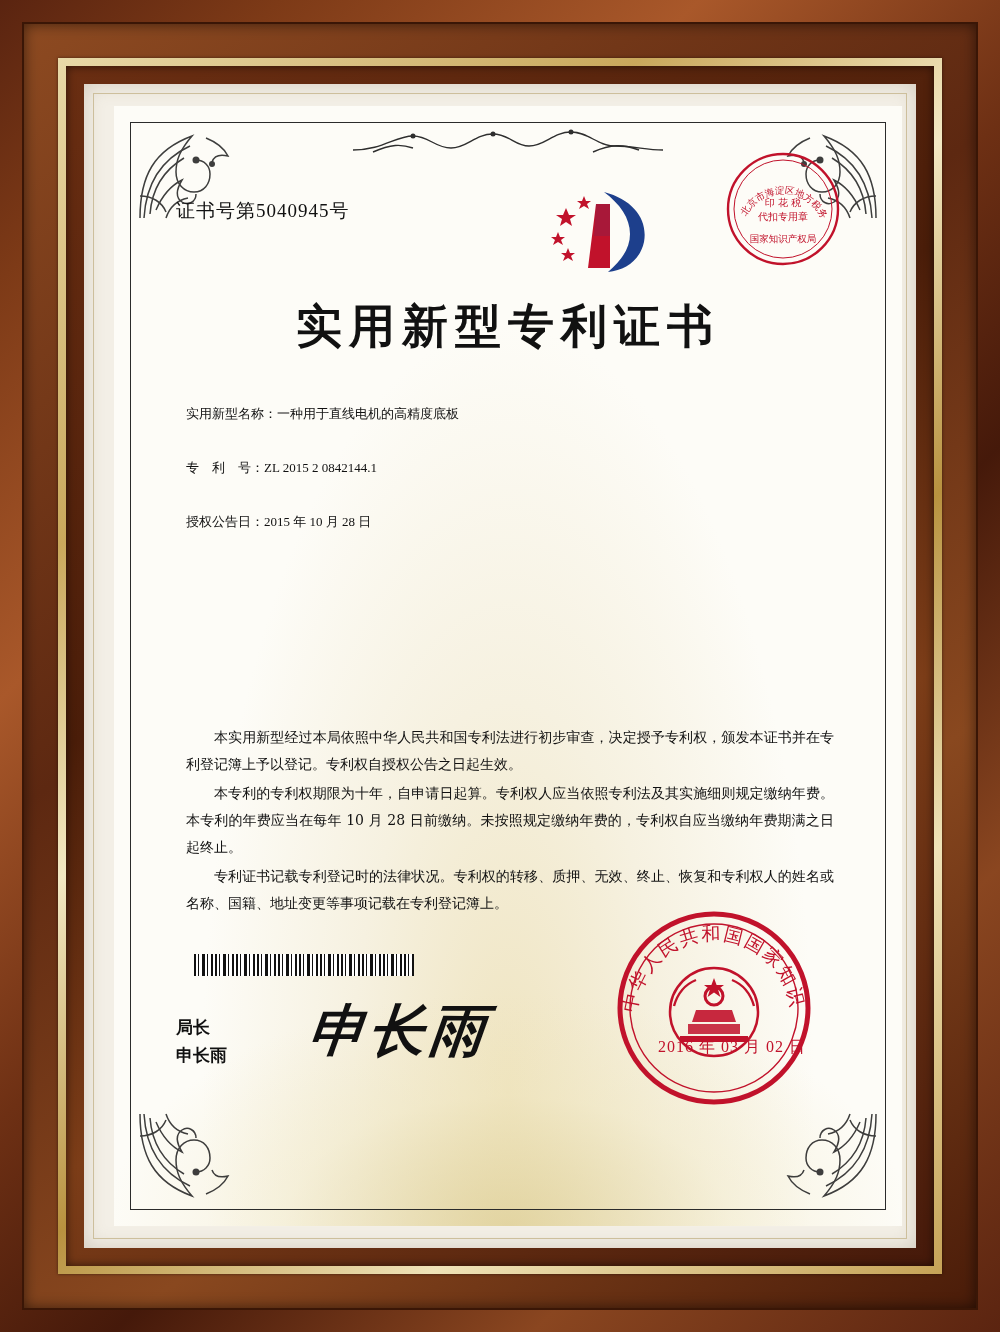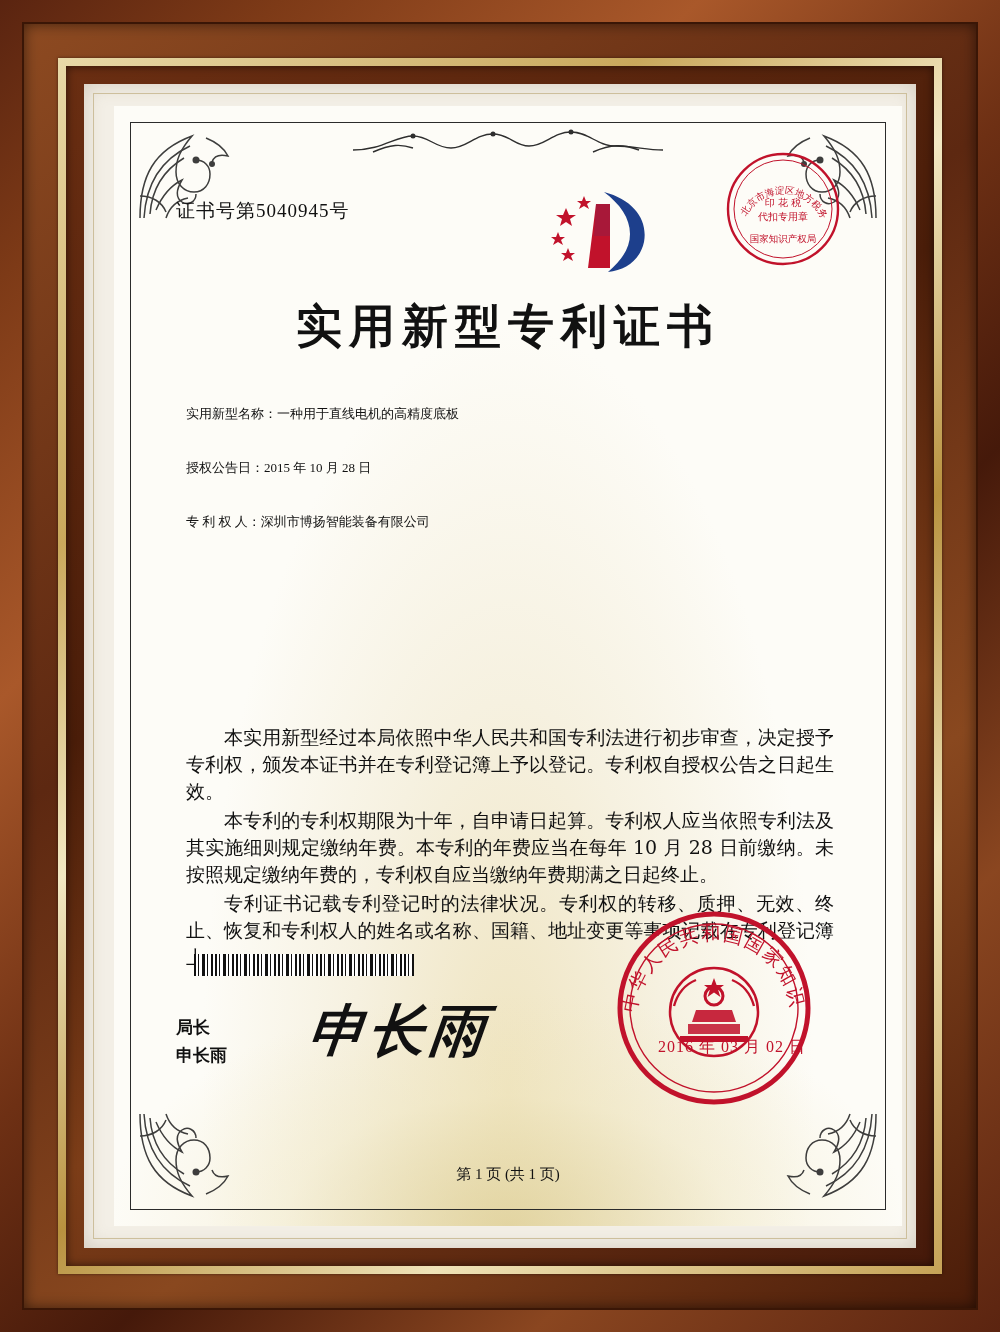--- a/index.html
+++ b/index.html
@@ -88,21 +88,21 @@
   .field{
     font-size:13px;color:#111;margin-bottom:37px;line-height:1.3;
     white-space:nowrap;
   }
   .field .lbl{display:inline-block;}
   .field .val{display:inline-block;}
 
   
   .body-text{
     position:absolute;left:72px;top:618px;width:648px;
-    font-size:19px;line-height:27px;color:#111;text-align:justify;
+    font-size:14px;line-height:27px;color:#111;text-align:justify;
     font-family:"DejaVu Serif", serif;
   }
   .body-text p{margin:0 0 2px 0;text-indent:2em;}
 
   
   .barcode{
     position:absolute;left:80px;top:848px;width:220px;height:22px;
     background:repeating-linear-gradient(90deg,
       #111 0 2px,#fff 2px 4px,#111 4px 5px,#fff 5px 8px,#111 8px 11px,#fff 11px 13px,
       #111 13px 14px,#fff 14px 17px,#111 17px 19px,#fff 19px 21px);
@@ -246,24 +246,24 @@
       </svg>
     </div>
 
     <div class="title">实用新型专利证书</div>
 
     <div class="fields">
       <div class="field">
         <span class="lbl">实用新型名称：</span><span class="val">一种用于直线电机的高精度底板</span>
       </div>
       <div class="field">
-        <span class="lbl">授权公告日：</span><span class="val">2015 年 10 月 28 日</span>
+        <span class="lbl">专　利　号：</span><span class="val">ZL 2015 2 0842144.1</span>
       </div>
       <div class="field">
-        <span class="lbl">专 利 权 人：</span><span class="val">深圳市博扬智能装备有限公司</span>
+        <span class="lbl">授权公告日：</span><span class="val">2015 年 10 月 28 日</span>
       </div>
     </div>
 
     <div class="body-text">
       <p>本实用新型经过本局依照中华人民共和国专利法进行初步审查，决定授予专利权，颁发本证书并在专利登记簿上予以登记。专利权自授权公告之日起生效。</p>
       <p>本专利的专利权期限为十年，自申请日起算。专利权人应当依照专利法及其实施细则规定缴纳年费。本专利的年费应当在每年 10 月 28 日前缴纳。未按照规定缴纳年费的，专利权自应当缴纳年费期满之日起终止。</p>
       <p>专利证书记载专利登记时的法律状况。专利权的转移、质押、无效、终止、恢复和专利权人的姓名或名称、国籍、地址变更等事项记载在专利登记簿上。</p>
     </div>
 
     <div class="barcode"></div>
@@ -289,15 +289,14 @@
           <path d="M-18 -2 L18 -2 L22 10 L-22 10 Z" fill="#c1122b" opacity=".9"></path>
           <circle cx="0" cy="-16" r="9" fill="none" stroke="#c1122b" stroke-width="3"></circle>
           <polygon points="0,-34 2.6,-27 10,-27 4,-22.5 6.4,-15 0,-19.5 -6.4,-15 -4,-22.5 -10,-27 -2.6,-27" fill="#c1122b"></polygon>
           <path d="M-40 -6 C-36 -20 -28 -28 -18 -32" fill="none" stroke="#c1122b" stroke-width="2.4"></path>
           <path d="M40 -6 C36 -20 28 -28 18 -32" fill="none" stroke="#c1122b" stroke-width="2.4"></path>
         </g>
       </svg>
     </div>
     <div class="seal-date">2016 年 03 月 02 日</div>
 
-    <div class="page-no">第 1 页 (共 1 页)</div>
   </div>
 </div>
 
 </body></html>

